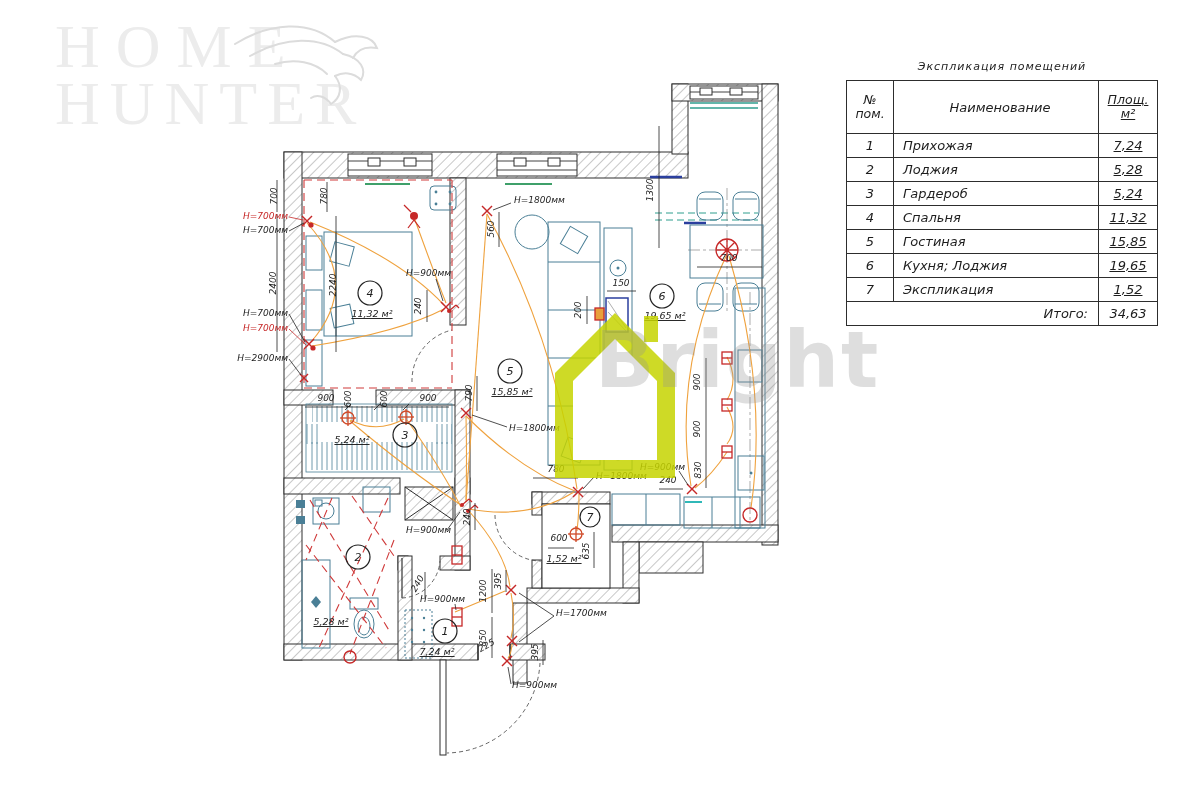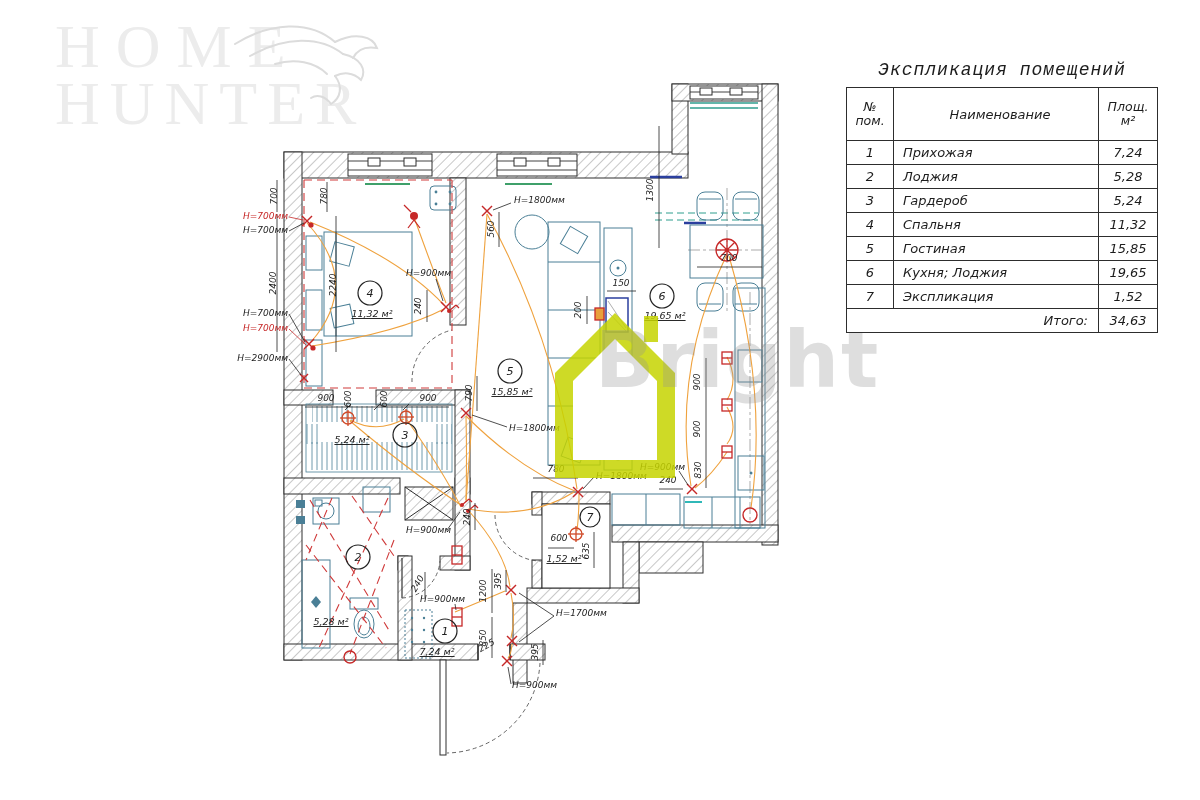--- a/index.html
+++ b/index.html
@@ -12,28 +12,28 @@
   .wm-home .w2{font-size:62px;letter-spacing:10px;}
   .wm-eagle{position:absolute;left:215px;top:14px;z-index:1;pointer-events:none;}
   .wm-brand{position:absolute;left:540px;top:268px;z-index:3;pointer-events:none;width:340px;height:250px;}
   .wm-brand .bt{position:absolute;left:55px;top:55px;font-size:78px;font-weight:bold;
                 color:rgba(145,145,145,0.30);line-height:0.95;letter-spacing:2px;}
   .wm-brand .bt .l2{margin-left:-6px;}
   .wm-house{position:absolute;left:0;top:10px;}
   
   .expl{position:absolute;left:846px;top:60px;width:312px;z-index:4;
         font-style:italic;color:#1d1d1d;}
-  .expl .ttl{text-align:center;font-size:18px;margin-bottom:7px;letter-spacing:1px;font-family:Liberation Mono, monospace;}
+  .expl .ttl{text-align:center;font-size:11px;margin-bottom:7px;letter-spacing:1px;}
   .expl table{border-collapse:collapse;width:100%;}
   .expl td,.expl th{border:1.4px solid #2d2d2d;font-weight:normal;font-size:13px;}
   .expl th{height:50px;}
   .expl td{height:21px;}
   .c-num{width:44px;text-align:center;}
   .c-name{text-align:left;padding-left:9px;}
-  .c-area{width:56px;text-align:center;}
+  .c-area{width:56px;text-align:center;text-decoration:underline;}
   .tot-label{text-align:right;padding-right:10px;}
   .tot-val{text-align:center;}
   .hdr-small{font-size:12.5px;line-height:1.15;}
   
   svg.plan{position:absolute;left:0;top:0;z-index:2;}
   .wall{fill:url(#hw);stroke:#2e2e2e;stroke-width:1;}
   .furn{fill:none;stroke:#4a7f96;stroke-width:1;}
   .furnf{fill:#4a7f96;stroke:none;}
   .thin{stroke:#2e2e2e;stroke-width:1;fill:#fff;}
   .dim{stroke:#222;stroke-width:0.8;}

